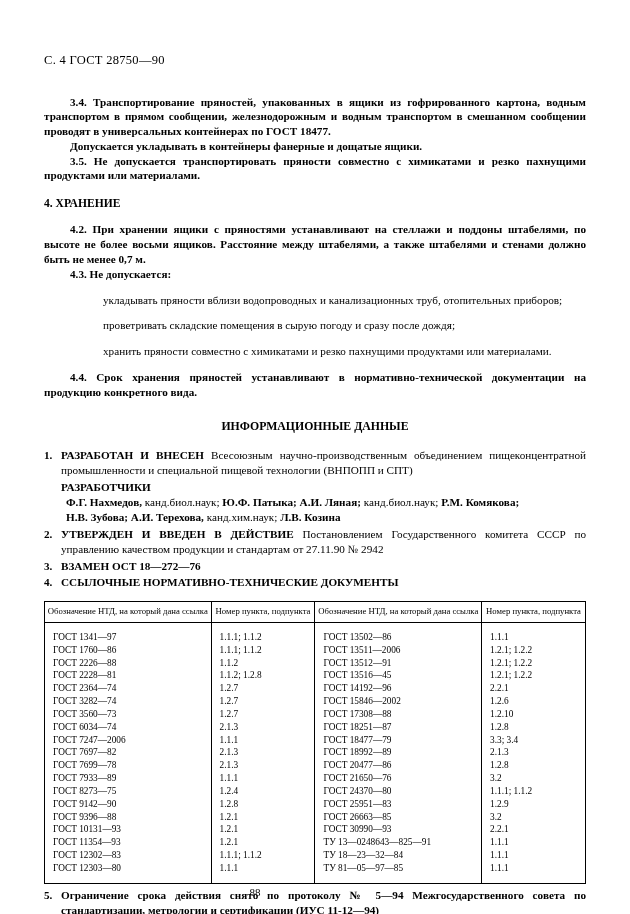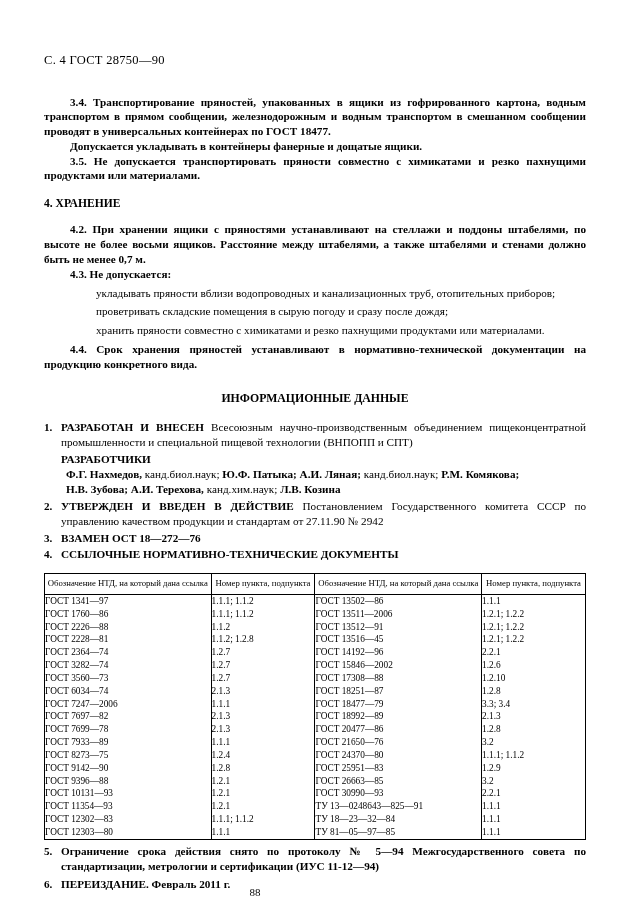--- a/index.html
+++ b/index.html
@@ -44,21 +44,21 @@
   .info-title {
     text-align: center;
     font-weight: bold;
     margin: 19px 0 14px 0;
     font-size: 11.8px;
   }
   .indent-block {
     text-indent: 0;
     padding-left: 48px;
     text-align: justify;
-    margin: 4px;
+    margin: 11px;
   }
   .num-item {
     display: flex;
     align-items: flex-start;
     margin-top: 2px;
   }
   .num-item .num {
     width: 17px;
     flex: 0 0 17px;
     font-weight: bold;
@@ -79,21 +79,21 @@
   .devline .b { font-weight: bold; }
   table.refs {
     border-collapse: collapse;
     width: 100%;
     margin-top: 11px;
     font-size: 9.3px;
     table-layout: fixed;
   }
   table.refs td, table.refs th {
     border: 1px solid #000000;
-    padding: 0;
+    padding: 8px;
   }
   table.refs thead th {
     font-weight: normal;
     text-align: center;
     padding: 4px 2px 5px 2px;
     line-height: 1.25;
     font-size: 8.7px;
   }
   .cellpad {
     padding: 3px 6px 3px 14px;

